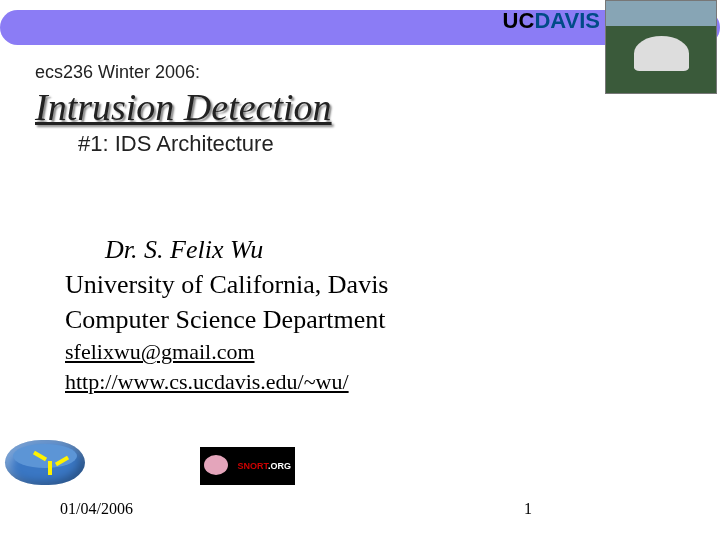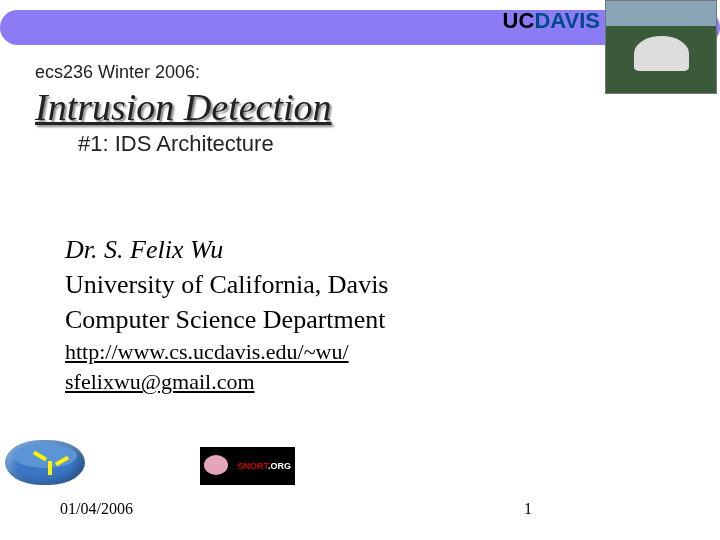--- a/index.html
+++ b/index.html
@@ -69,21 +69,21 @@
   }
   .subtitle { font-size: 22px; font-family: Verdana, Geneva, sans-serif; margin-left: 43px; }
   .author-block {
     position: absolute;
     top: 232px;
     left: 65px;
     font-family: "Times New Roman", serif;
     color: #000;
     line-height: 1.35;
   }
-  .author-name { font-size: 26px; font-style: italic; }
+  .author-name { font-size: 26px; font-style: italic; margin-left: 40px; }
   .author-line { font-size: 26px; }
   .author-link { font-size: 22px; text-decoration: underline; }
   .router-icon {
     position: absolute;
     left: 5px;
     bottom: 55px;
     width: 80px;
     height: 45px;
     background: #3a77c4;
     border-radius: 50%/55%;
@@ -166,22 +166,22 @@
 <div class="header-block">
   <div class="course">ecs236 Winter 2006:</div>
   <div class="title">Intrusion Detection</div>
   <div class="subtitle">#1: IDS Architecture</div>
 </div>
 
 <div class="author-block">
   <div class="author-name">Dr. S. Felix Wu</div>
   <div class="author-line">University of California, Davis</div>
   <div class="author-line">Computer Science Department</div>
+  <div class="author-link">sfelixwu@gmail.com</div>
   <div class="author-link">http://www.cs.ucdavis.edu/~wu/</div>
-  <div class="author-link">sfelixwu@gmail.com</div>
 </div>
 
 <div class="router-icon">
   <div class="router-top">
     <div class="arrow a1"></div>
     <div class="arrow a2"></div>
     <div class="arrow a3"></div>
   </div>
 </div>
 

